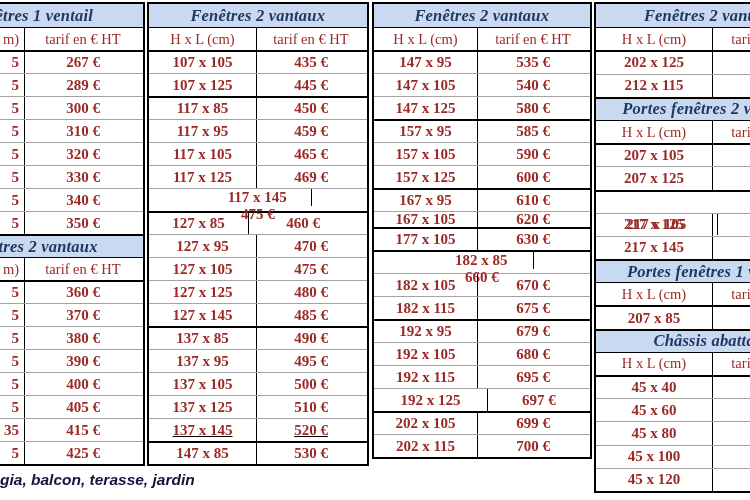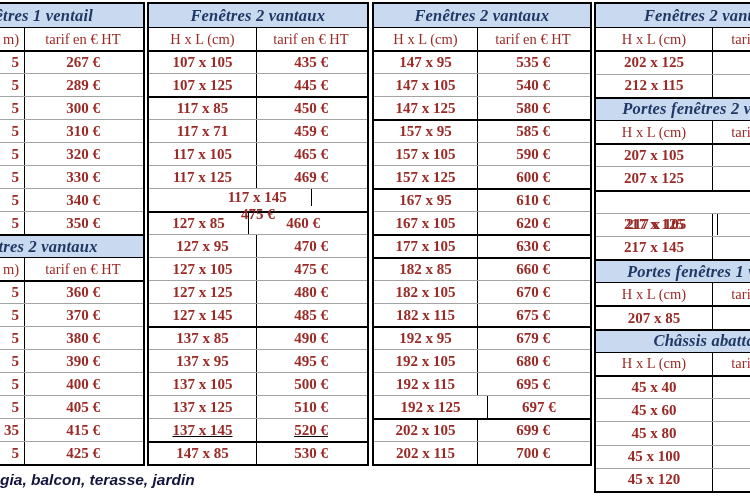--- a/index.html
+++ b/index.html
@@ -160,21 +160,21 @@
         </div>
         <div class="row data" style="height: 23px;">
           <div class="cell dim" style="width: 108px;">107 x 125</div>
           <div class="cell price" style="width: 108px;">445 €</div>
         </div>
         <div class="row data bt" style="height: 23px;">
           <div class="cell dim" style="width: 108px;">117 x 85</div>
           <div class="cell price" style="width: 108px;">450 €</div>
         </div>
         <div class="row data" style="height: 23px;">
-          <div class="cell dim" style="width: 108px;">117 x 71</div>
+          <div class="cell dim" style="width: 108px;">117 x 95</div>
           <div class="cell price" style="width: 108px;">459 €</div>
         </div>
         <div class="row data" style="height: 23px;">
           <div class="cell dim" style="width: 108px;">117 x 105</div>
           <div class="cell price" style="width: 108px;">465 €</div>
         </div>
         <div class="row data" style="height: 23px;">
           <div class="cell dim" style="width: 108px;">117 x 125</div>
           <div class="cell price" style="width: 108px;">469 €</div>
         </div>
@@ -256,29 +256,29 @@
           <div class="cell price" style="width: 110px;">590 €</div>
         </div>
         <div class="row data" style="height: 23px;">
           <div class="cell dim" style="width: 104px;">157 x 125</div>
           <div class="cell price" style="width: 110px;">600 €</div>
         </div>
         <div class="row data bt" style="height: 23px;">
           <div class="cell dim" style="width: 104px;">167 x 95</div>
           <div class="cell price" style="width: 110px;">610 €</div>
         </div>
-        <div class="row data" style="height: 23px;">
+        <div class="row data" style="height: 16px;">
           <div class="cell dim" style="width: 104px;">167 x 105</div>
           <div class="cell price" style="width: 110px;">620 €</div>
         </div>
         <div class="row data bt" style="height: 23px;">
           <div class="cell dim" style="width: 104px;">177 x 105</div>
           <div class="cell price" style="width: 110px;">630 €</div>
         </div>
-        <div class="row data bt" style="height: 23px;">
+        <div class="row data bt" style="height: 23px; flex-direction: column;">
           <div class="cell dim" style="width: 104px;">182 x 85</div>
           <div class="cell price" style="width: 110px;">660 €</div>
         </div>
         <div class="row data" style="height: 23px;">
           <div class="cell dim" style="width: 104px;">182 x 105</div>
           <div class="cell price" style="width: 110px;">670 €</div>
         </div>
         <div class="row data" style="height: 23px;">
           <div class="cell dim" style="width: 104px;">182 x 115</div>
           <div class="cell price" style="width: 110px;">675 €</div>

